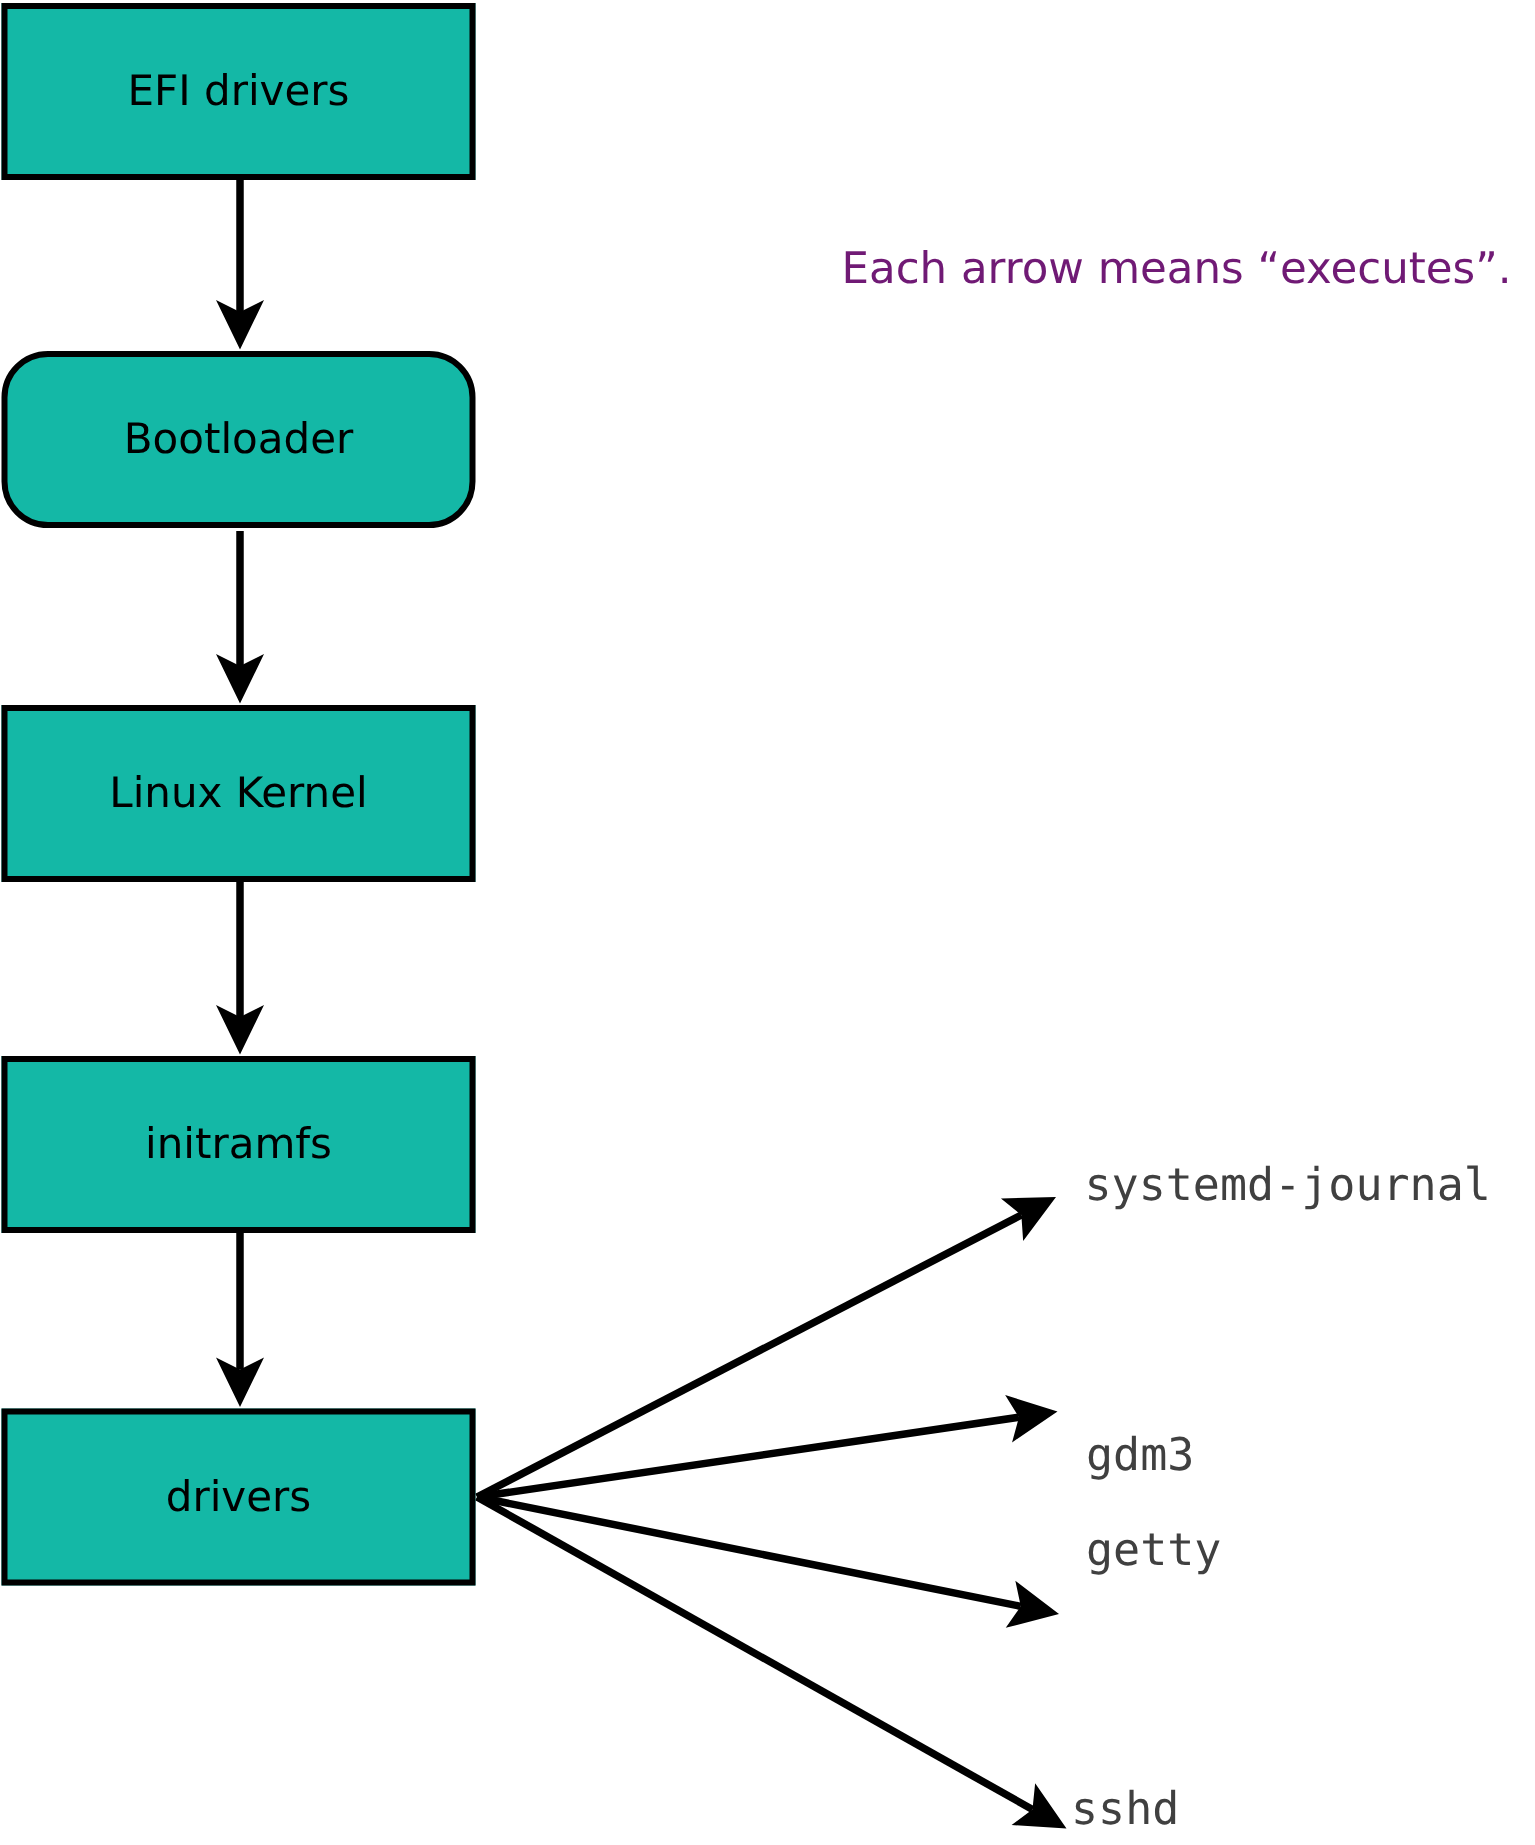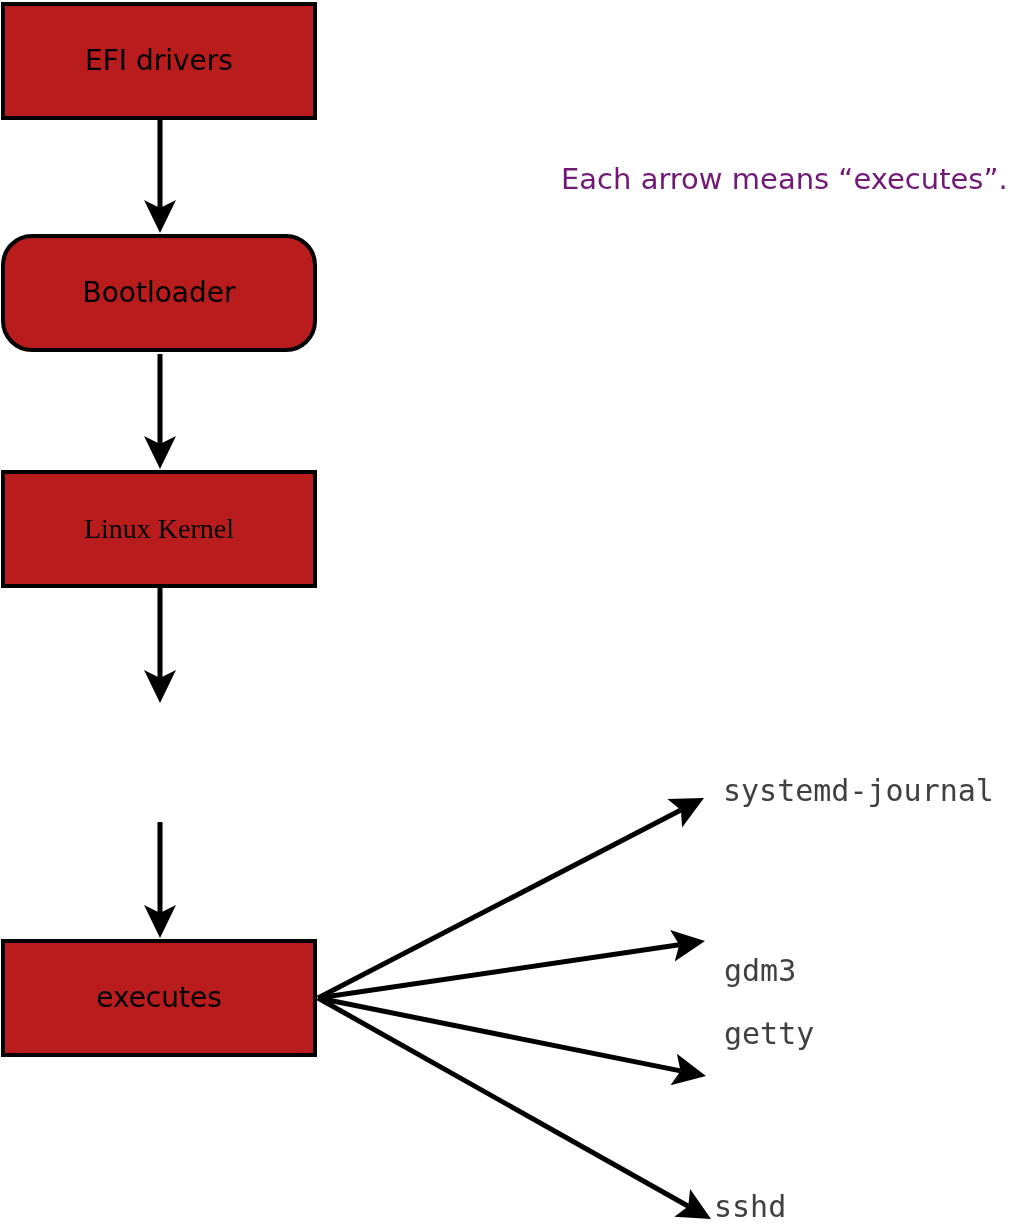--- a/index.html
+++ b/index.html
@@ -16,31 +16,31 @@
     font-family: "DejaVu Sans", sans-serif;
     color: #000000;
   }
   .node-box {
     position: absolute;
     left: 1px;
     width: 316px;
     height: 118px;
     box-sizing: border-box;
     border: 4px solid #000000;
-    background: #b91c1c;
+    background: #14b8a6;
     display: flex;
     align-items: center;
     justify-content: center;
     font-size: 28px;
     line-height: 1;
     color: #000000;
   }
   #box-efi        { top: 2px; }
   #box-bootloader { top: 234px; border-radius: 31px; }
-  #box-kernel     { top: 470px; font-family: Liberation Serif, serif; }
+  #box-kernel     { top: 470px; }
   #box-initramfs  { top: 704px; }
   #box-systemd    { top: 939px; }
 
   .proc-label {
     position: absolute;
     font-family: "DejaVu Sans Mono", monospace;
     font-size: 30px;
     line-height: 1;
     white-space: nowrap;
     transform: translateY(-50%);
@@ -121,22 +121,25 @@
 
   <div class="node-box" id="box-efi">
     <span>EFI drivers</span>
   </div>
   <div class="node-box" id="box-bootloader">
     <span>Bootloader</span>
   </div>
   <div class="node-box" id="box-kernel">
     <span>Linux Kernel</span>
   </div>
+  <div class="node-box" id="box-initramfs">
+    <span>initramfs</span>
+  </div>
   <div class="node-box" id="box-systemd">
-    <span>executes</span>
+    <span>drivers</span>
   </div>
 
   <div class="proc-label" id="label-systemd-journal">systemd-journal</div>
   <div class="proc-label" id="label-gdm3">gdm3</div>
   <div class="proc-label" id="label-getty">getty</div>
   <div class="proc-label" id="label-sshd">sshd</div>
 
   <div id="caption">Each arrow means “executes”.</div>
 
 </div>

